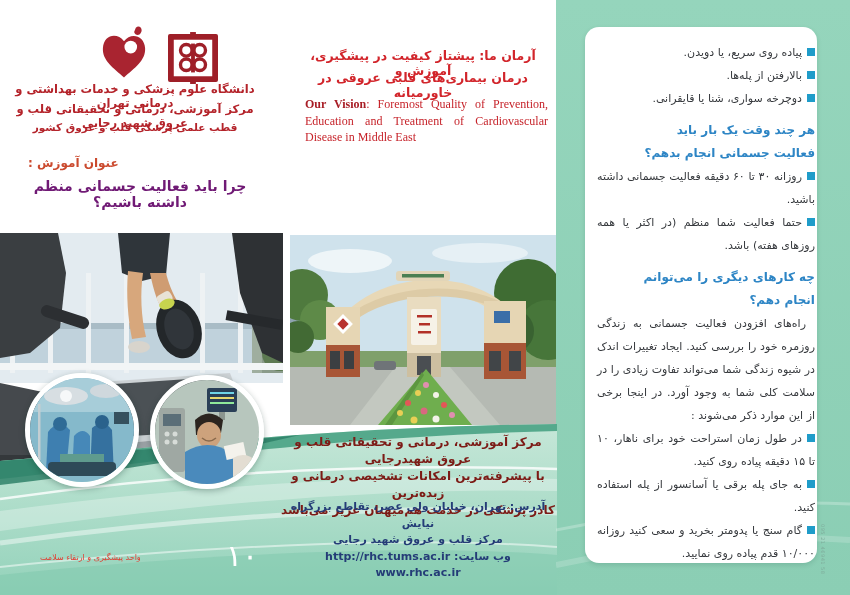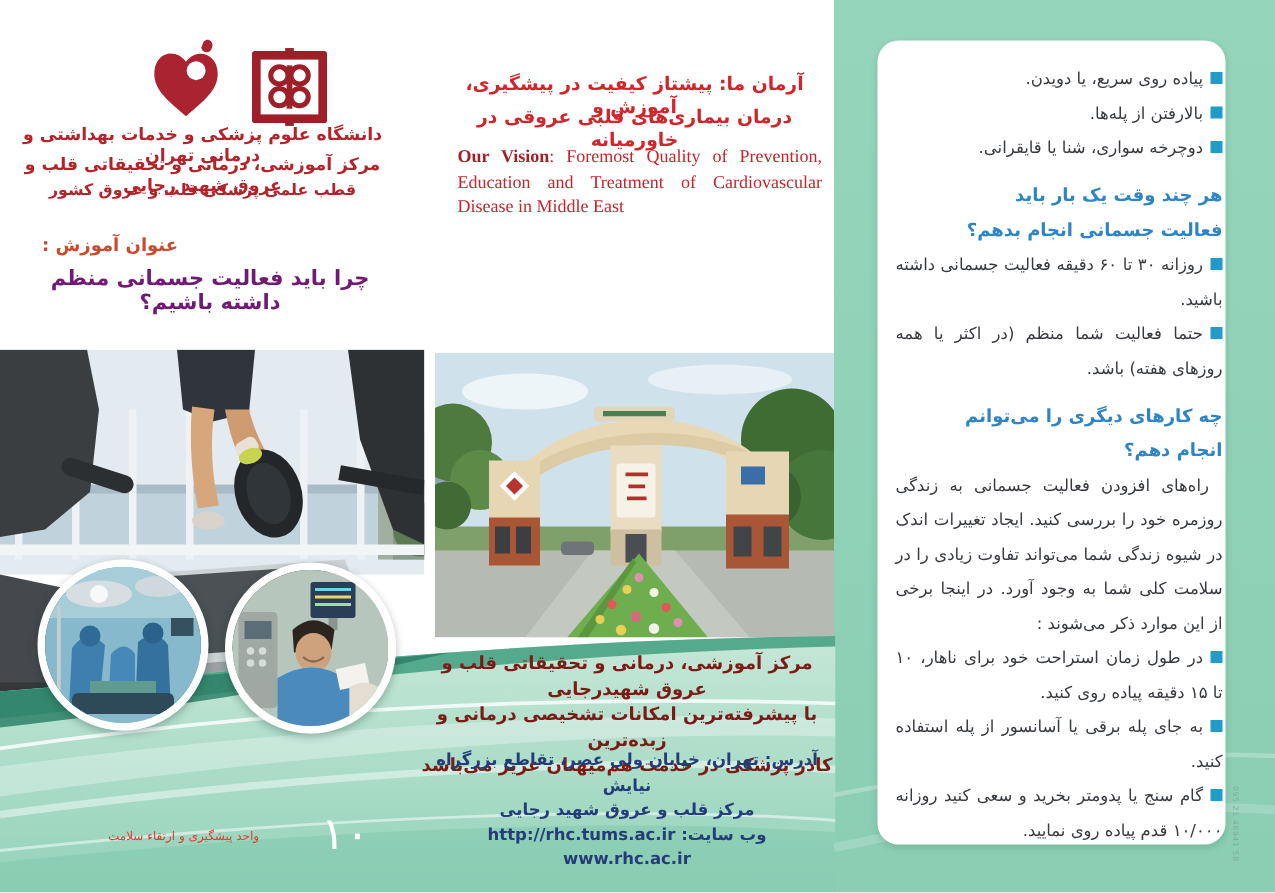--- a/index.html
+++ b/index.html
@@ -33,22 +33,22 @@
   .vision-en{position:absolute;left:305px;top:96px;width:243px;text-align:justify;
         color:#c6232a;font-size:12px;line-height:16.5px;font-family:"Liberation Serif","DejaVu Serif",serif;}
   .vision-en b{color:#a81e26;}
   
   .f-maroon{position:absolute;left:278px;top:434px;width:280px;text-align:center;direction:rtl;
         color:#7c1b16;font-weight:bold;font-size:12px;line-height:17px;}
   .f-navy{position:absolute;left:278px;top:499px;width:280px;text-align:center;direction:rtl;
         color:#243c77;font-weight:600;font-size:11px;line-height:16.5px;}
   .f-navy .lnk{font-weight:bold;}
   
-  .unit-label{position:absolute;left:40px;top:553px;direction:rtl;color:#e23c31;font-size:8px;margin-left:32px;}
-  .page-num{position:absolute;left:214px;top:538px;color:#ffffff;font-size:30px;font-weight:300;}
+  .unit-label{position:absolute;left:40px;top:553px;direction:rtl;color:#e23c31;font-size:8px;}
+  .page-num{position:absolute;left:226px;top:538px;color:#ffffff;font-size:30px;font-weight:300;}
   .fine-print{position:absolute;left:820px;top:524px;writing-mode:vertical-rl;
         font-size:5px;color:#7fae9c;letter-spacing:.5px;}
   
   .photo{position:absolute;overflow:hidden;}
   .ph-tread{left:0;top:233px;width:283px;height:240px;}
   .ph-gate{left:290px;top:235px;width:266px;height:190px;}
   .circle{position:absolute;width:104px;height:104px;border-radius:50%;border:5px solid #ffffff;
         overflow:hidden;box-shadow:0 2px 6px rgba(0,40,30,.3);}
   .c1{left:25px;top:373px;}
   .c2{left:150px;top:375px;}

